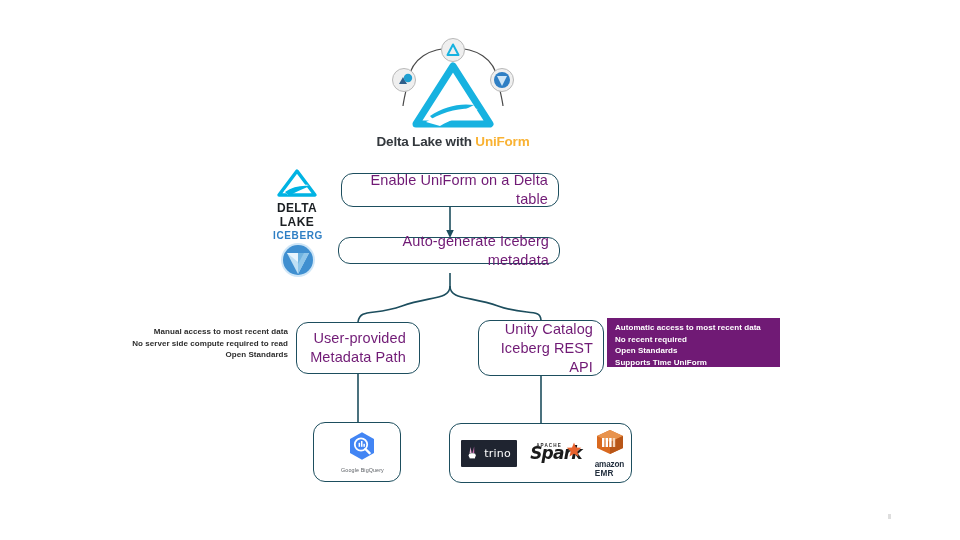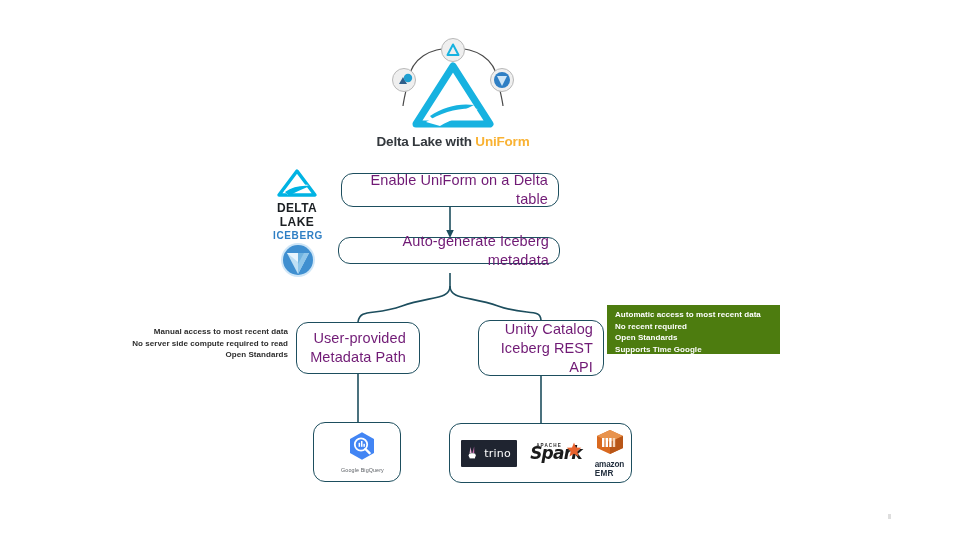--- a/index.html
+++ b/index.html
@@ -90,24 +90,24 @@
     text-align: right;
     font-size: 8px;
     font-weight: bold;
     line-height: 11.5px;
     color: #2d2d2d;
     letter-spacing: 0.05px;
   }
   #note-right {
     position: absolute;
     left: 607px;
-    top: 305px;
+    top: 318px;
     width: 173px;
     height: 49px;
-    background: #4d7c0f;
+    background: #701a75;
     color: #ffffff;
     font-size: 8px;
     font-weight: bold;
     line-height: 11.6px;
     letter-spacing: 0.05px;
     padding: 4px 0 0 8px;
     box-sizing: border-box;
   }
 
   
@@ -327,21 +327,21 @@
   <div id="note-left">
     <div>Manual access to most recent data</div>
     <div>No server side compute required to read</div>
     <div>Open Standards</div>
   </div>
 
   <div id="note-right">
     <div>Automatic access to most recent data</div>
     <div>No recent required</div>
     <div>Open Standards</div>
-    <div>Supports Time Google</div>
+    <div>Supports Time UniForm</div>
   </div>
 
   <div class="logocard" id="card-bq">
     <div class="bq-wrap">
       <svg width="30" height="30" viewBox="0 0 30 30" xmlns="http://www.w3.org/2000/svg">
         <path d="M15,1.2 L27,8 L27,22 L15,28.8 L3,22 L3,8 Z" fill="#4285f4"></path>
         <circle cx="14" cy="13.5" r="6.2" fill="none" stroke="#ffffff" stroke-width="1.8"></circle>
         <rect x="11.6" y="11.8" width="1.5" height="4" fill="#ffffff"></rect>
         <rect x="14" y="10" width="1.5" height="5.8" fill="#ffffff"></rect>
         <rect x="16.4" y="12.8" width="1.5" height="3" fill="#ffffff"></rect>

